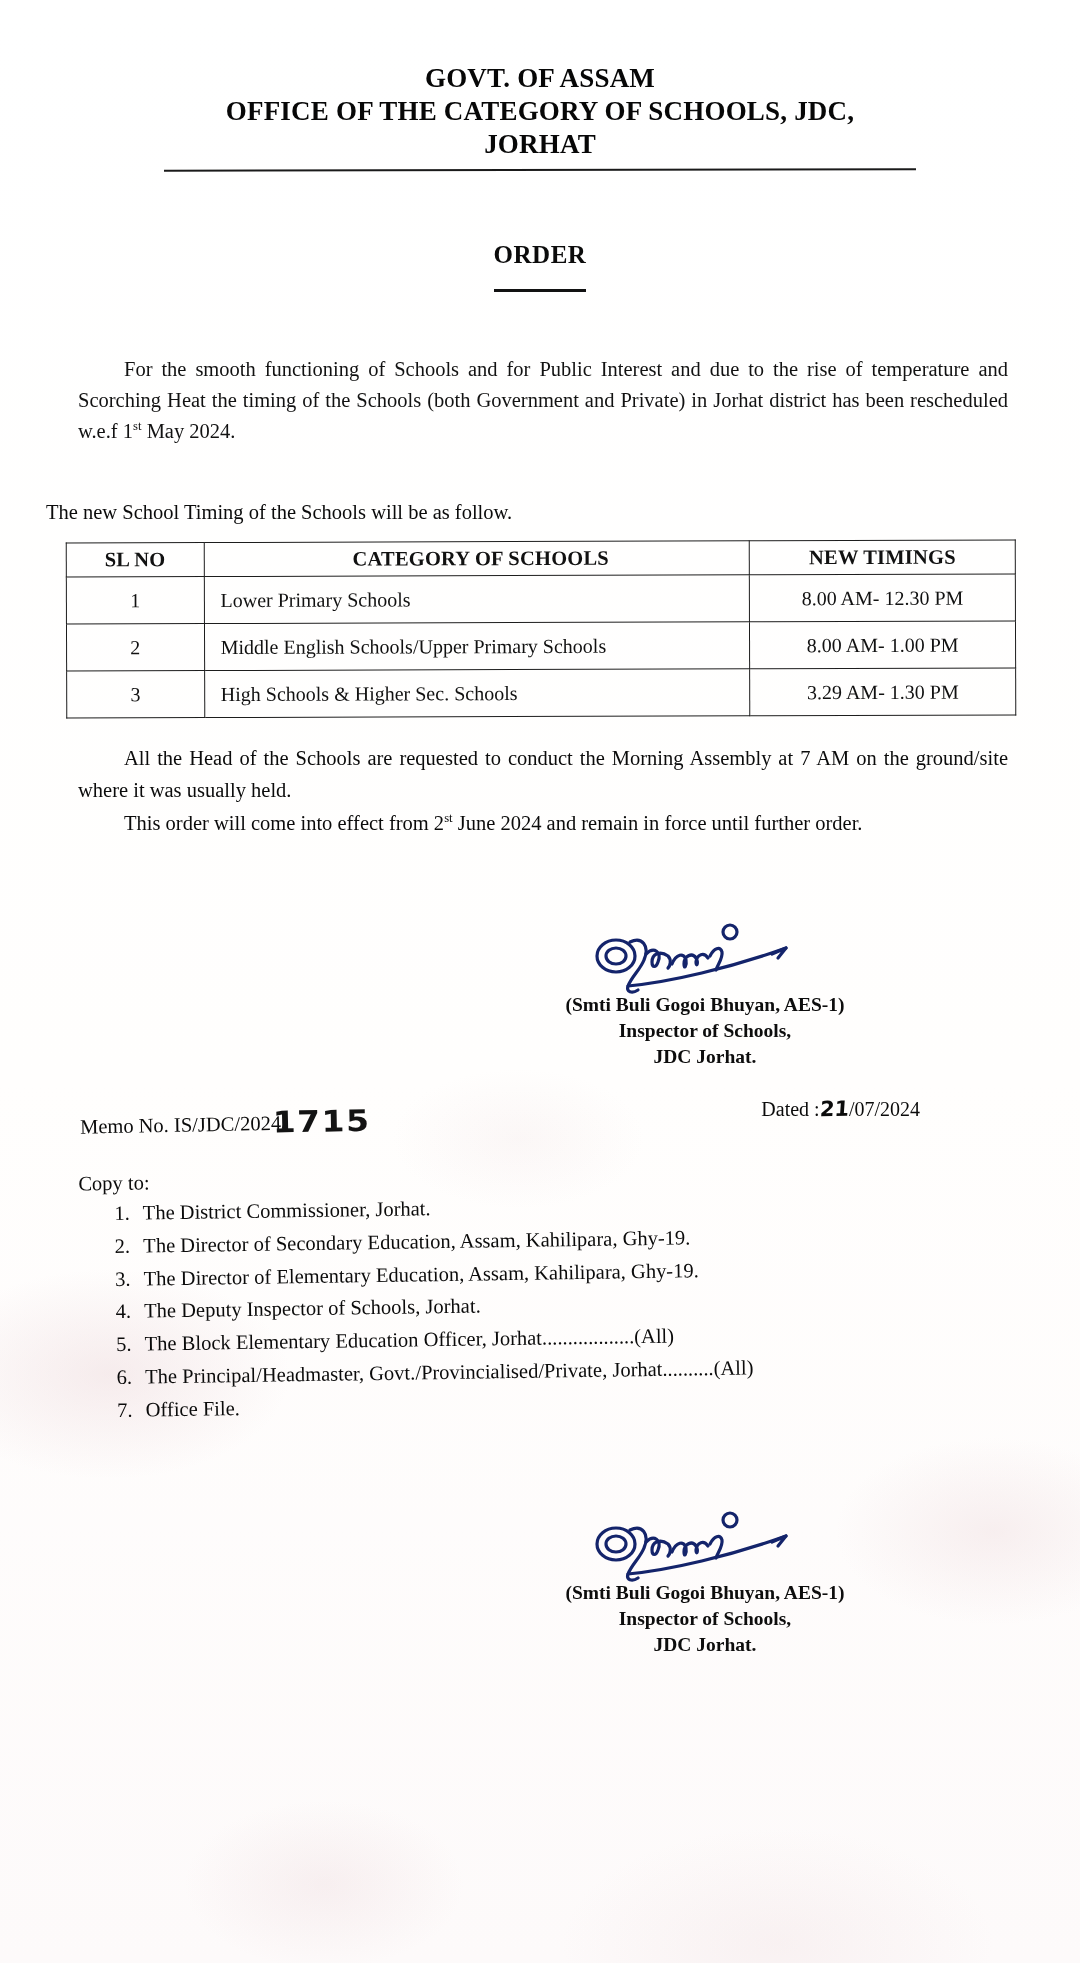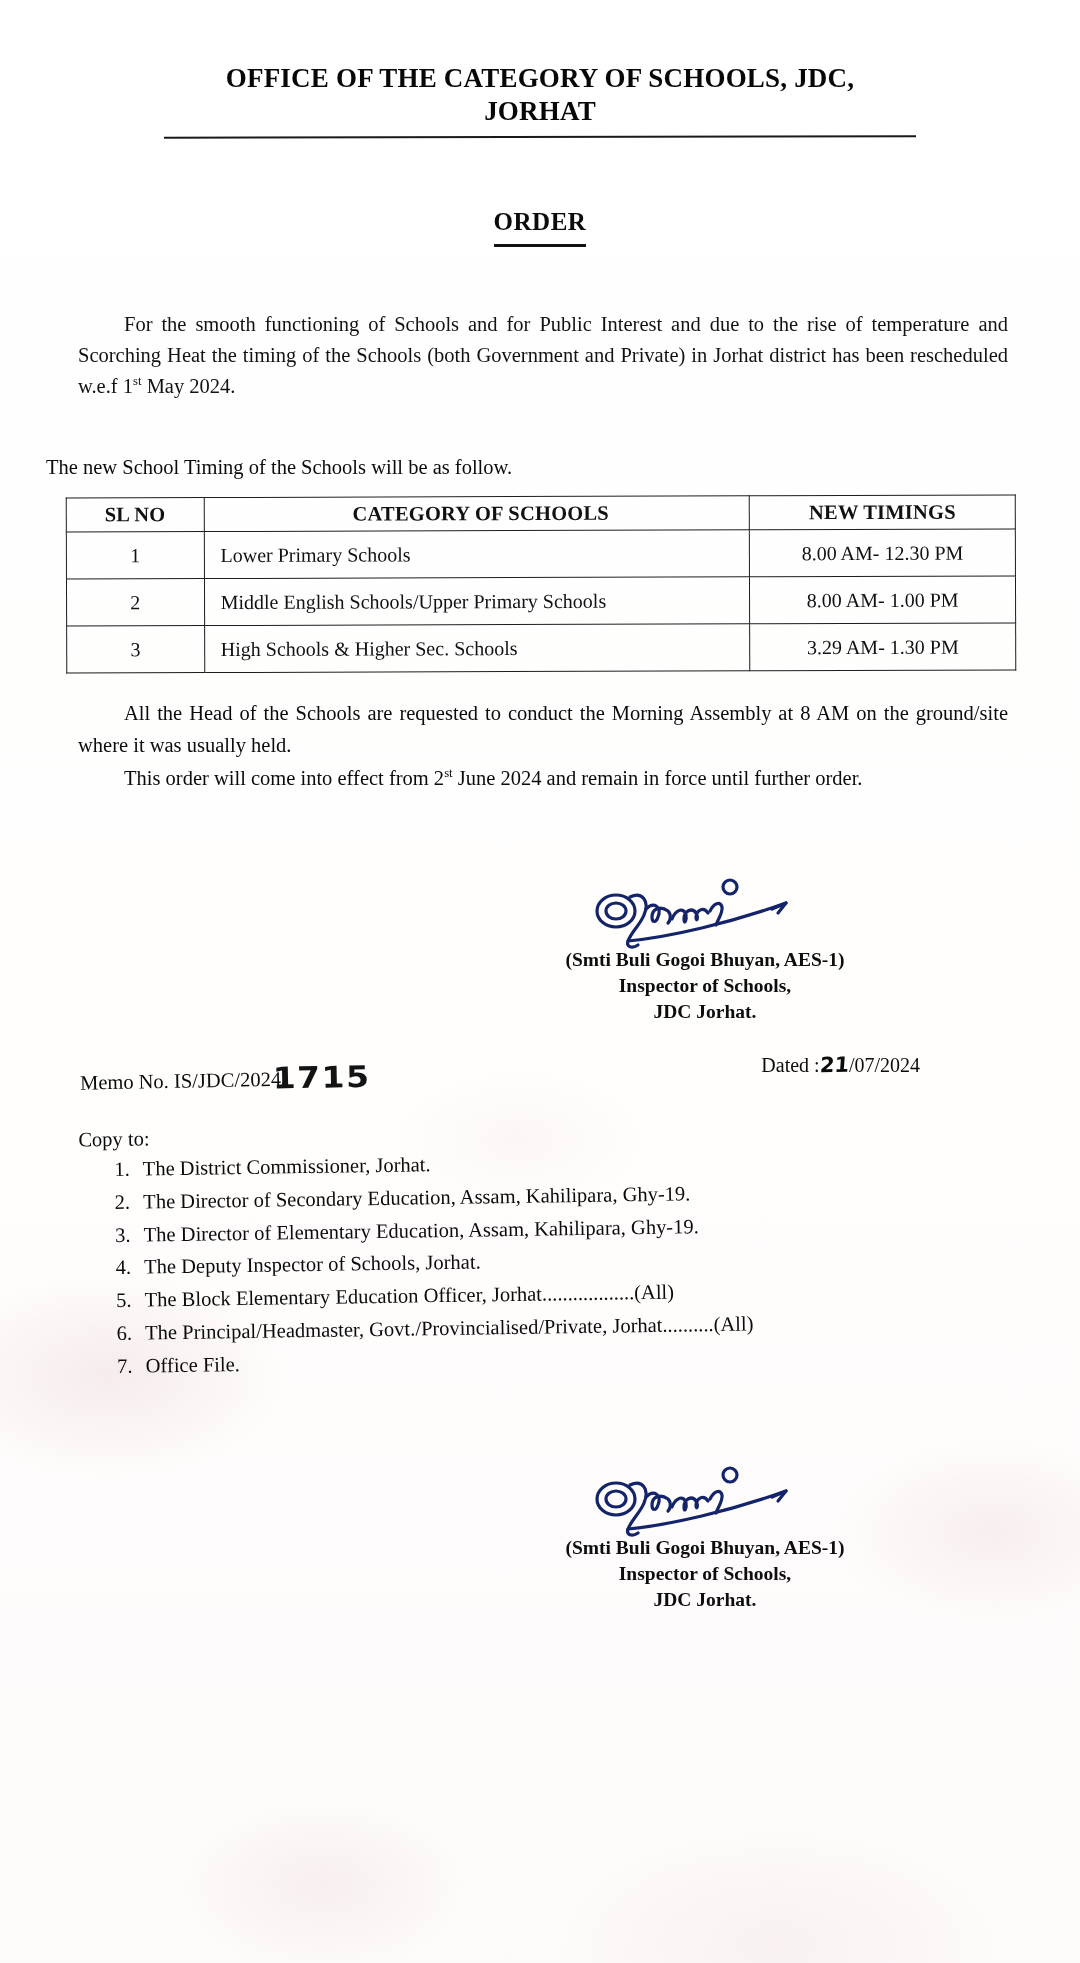--- a/index.html
+++ b/index.html
@@ -63,21 +63,21 @@
   .order-title-wrap {
     text-align: center;
     margin-top: 70px;
   }
   .order-title {
     display: inline-block;
     font-size: 25px;
     font-weight: bold;
     letter-spacing: 0.5px;
     border-bottom: 3px solid #121212;
-    padding-bottom: 8px;
+    padding-bottom: 20px;
   }
 
   
   .body-block {
     margin: 62px 72px 0 78px;
     font-size: 20.5px;
     line-height: 1.52;
     text-align: justify;
     color: #121212;
   }
@@ -240,20 +240,21 @@
 </style>
 </head>
 <body>
 
 <div class="page">
   <div class="scan-tint"></div>
 
   <div class="content">
 
     <div class="letterhead">
+      <div class="lh-line lh-1">GOVT. OF ASSAM</div>
       <div class="lh-line lh-2">OFFICE OF THE CATEGORY OF SCHOOLS, JDC,</div>
       <div class="lh-line lh-3">JORHAT</div>
       <div class="rule"></div>
     </div>
 
     <div class="order-title-wrap">
       <span class="order-title">ORDER</span>
     </div>
 
     <div class="body-block">
@@ -285,21 +286,21 @@
           <tr>
             <td class="col-sl">3</td>
             <td class="col-cat">High Schools &amp; Higher Sec. Schools</td>
             <td class="col-tim">3.29 AM- 1.30 PM</td>
           </tr>
         </tbody>
       </table>
     </div>
 
     <div class="post-block">
-      <p class="para">All the Head of the Schools are requested to conduct the Morning Assembly at 8 AM on the ground/site where it was usually held.</p>
+      <p class="para">All the Head of the Schools are requested to conduct the Morning Assembly at 7 AM on the ground/site where it was usually held.</p>
       <p class="para"><span>This order will come into effect from 2</span><sup>st</sup><span> June 2024 and remain in force until further order.</span></p>
     </div>
 
     <div class="sign-area">
       <div class="sign-box">
         <svg class="sig-svg" width="250" height="78" viewBox="0 0 250 78">
           <g fill="none" stroke="#14246b" stroke-width="3.2" stroke-linecap="round" stroke-linejoin="round">
             <ellipse cx="36" cy="36" rx="19" ry="16"></ellipse>
             <ellipse cx="36" cy="36" rx="10" ry="8"></ellipse>
             <path d="M50 22 C 62 16, 70 26, 64 40 C 60 50, 52 56, 48 66 C 46 72, 52 74, 58 70"></path>

